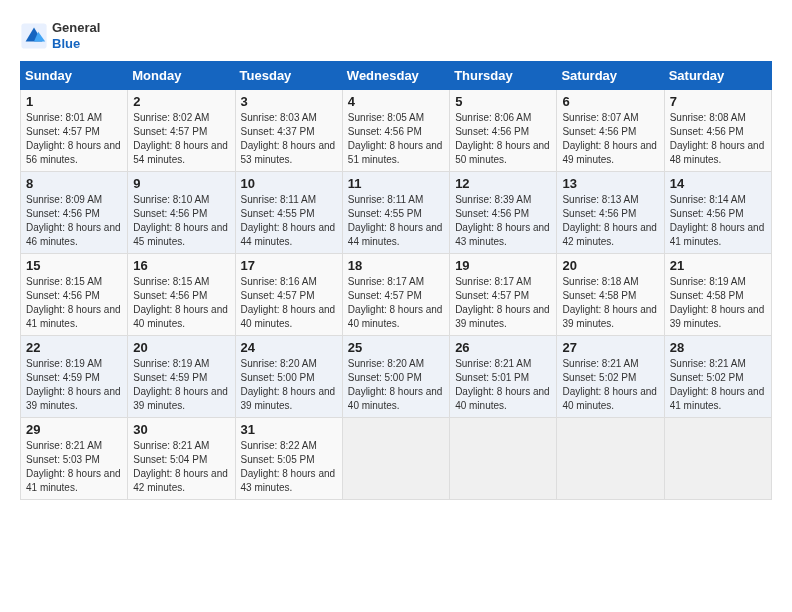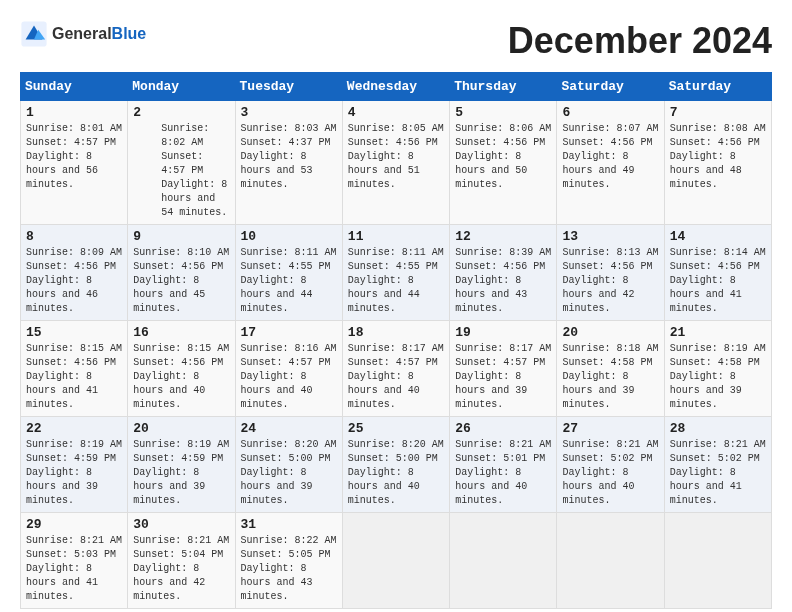--- a/index.html
+++ b/index.html
@@ -16,22 +16,22 @@
       align-items: flex-start;
       margin-bottom: 10px;
     }
     .logo {
       display: flex;
       align-items: center;
       gap: 4px;
     }
     .logo-text {
       display: flex;
-      flex-direction: row;
-      font-size: 16px;
+      flex-direction: column;
+      font-size: 13px;
       line-height: 1.2;
     }
     .logo-general { color: #333; font-weight: bold; }
     .logo-blue { color: #1565c0; font-weight: bold; }
     .logo-icon {
       width: 28px;
       height: 28px;
     }
     .title-area {
       text-align: right;
@@ -42,21 +42,20 @@
       color: #222;
     }
     .subtitle {
       font-size: 15px;
       color: #444;
     }
     .calendar {
       width: 100%;
       border-collapse: collapse;
       font-size: 11px;
-      font-family: Liberation Mono, monospace;
     }
     .calendar thead tr th {
       background-color: #1565c0;
       color: #fff;
       padding: 6px 4px;
       text-align: left;
       font-size: 13px;
       font-weight: bold;
       border: 1px solid #1565c0;
     }
@@ -99,21 +98,20 @@
       <rect x="2" y="2" width="36" height="36" rx="4" fill="#e8f0fe"></rect>
       <polygon points="20,8 32,28 8,28" fill="#1565c0"></polygon>
       <polygon points="26,14 36,28 20,28" fill="#42a5f5"></polygon>
     </svg>
     <div class="logo-text">
       <span class="logo-general">General</span>
       <span class="logo-blue">Blue</span>
     </div>
   </div>
   <div class="title-area">
-    <div class="month-title">December 2024</div>
   </div>
 </div>
 
 <table class="calendar">
   <thead>
     <tr>
     <th>Sunday</th>
         <th>Monday</th>
         <th>Tuesday</th>
         <th>Wednesday</th>
@@ -125,21 +123,21 @@
   <tbody id="calendar-body">
   <tr>
         <td>
           <span class="day-num">1</span>
           <div class="day-info" style="white-space: pre-line;">Sunrise: 8:01 AM
 Sunset: 4:57 PM
 Daylight: 8 hours and 56 minutes.</div>
         </td>
         <td>
           <span class="day-num">2</span>
-          <div class="day-info" style="white-space: pre-line; margin-left: 28px;">Sunrise: 8:02 AM
+          <div class="day-info" style="white-space: pre-line;">Sunrise: 8:02 AM
 Sunset: 4:57 PM
 Daylight: 8 hours and 54 minutes.</div>
         </td>
         <td>
           <span class="day-num">3</span>
           <div class="day-info" style="white-space: pre-line;">Sunrise: 8:03 AM
 Sunset: 4:37 PM
 Daylight: 8 hours and 53 minutes.</div>
         </td>
         <td>

